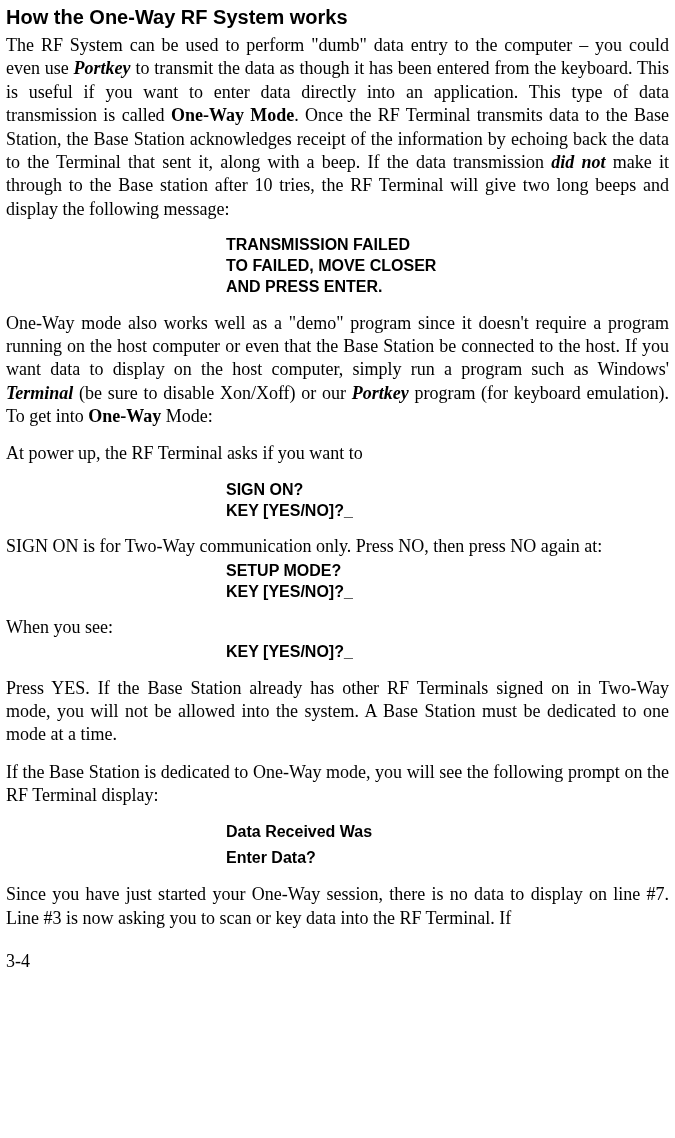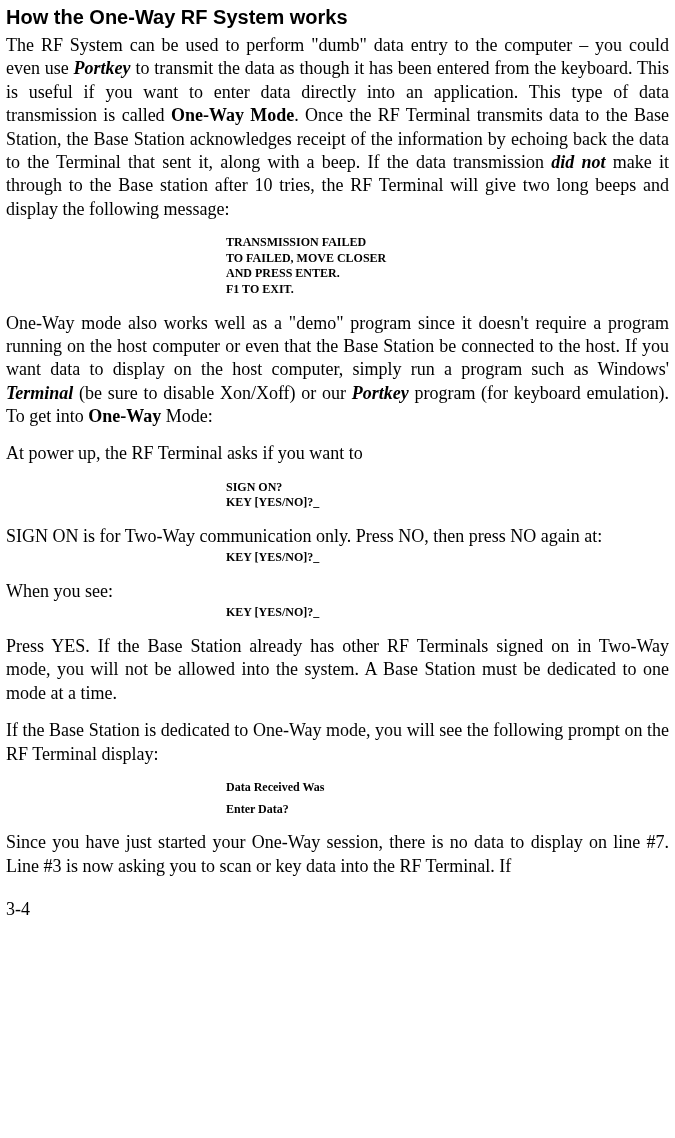--- a/index.html
+++ b/index.html
@@ -19,23 +19,23 @@
       margin: 0 0 4px 0;
     }
     p {
       margin: 0 0 14px 0;
       text-align: justify;
     }
     .tight {
       margin-bottom: 2px;
     }
     .prompt-block {
-      font-family: Liberation Serif, serif;
+      font-family: Liberation Sans, sans-serif;
       font-weight: bold;
-      font-size: 12px;
+      font-size: 16px;
       margin: 0 0 14px 0;
       padding-left: 220px;
       line-height: 1.3;
     }
     .bold {
       font-weight: bold;
     }
     .bold-italic {
       font-weight: bold;
       font-style: italic;
@@ -53,37 +53,37 @@
 <h1>How the One-Way RF System works</h1>
 
 <p>
   <span>The RF System can be used to perform "dumb" data entry to the computer – you could even use </span><span class="bold-italic">Portkey</span><span> to transmit the data as though it has been entered from the keyboard. This is useful if you want to enter data directly into an application. This type of data transmission is called </span><span class="bold">One-Way Mode</span><span>.  Once the RF Terminal transmits data to the Base Station, the Base Station acknowledges receipt of the information by echoing back the data to the Terminal that sent it, along with a beep.  If the data transmission </span><span class="bold-italic">did not</span><span> make it through to the Base station after 10 tries, the RF Terminal will give two long beeps and display the following message:</span>
 </p>
 
 <div class="prompt-block">
   <div>TRANSMISSION FAILED</div>
   <div>TO FAILED, MOVE CLOSER</div>
   <div>AND PRESS ENTER.</div>
-  <div>F1 TO EXIT.</div>
 </div>
 
 <p>
   <span>One-Way mode also works well as a "demo" program since it doesn't require a program running on the host computer or even that the Base Station be connected to the host. If you want data to display on the host computer, simply run a program such as Windows' </span><span class="bold-italic">Terminal</span><span> (be sure to disable Xon/Xoff) or our </span><span class="bold-italic">Portkey</span><span> program (for keyboard emulation).  To get into </span><span class="bold">One-Way</span><span> Mode:</span>
 </p>
 
 <p>At power up, the RF Terminal asks if you want to</p>
 
 <div class="prompt-block">
   <div>SIGN ON?</div>
   <div>KEY [YES/NO]?_</div>
 </div>
 
 <p class="tight">SIGN ON is for Two-Way communication only. Press NO, then press NO again at:</p>
 
 <div class="prompt-block">
+  <div>SETUP MODE?</div>
   <div>KEY [YES/NO]?_</div>
 </div>
 
 <p class="tight">When you see:</p>
 
 <div class="prompt-block">
   <div>KEY [YES/NO]?_</div>
 </div>
 
 <p>Press YES.  If the Base Station already has other RF Terminals signed on in Two-Way mode, you will not be allowed into the system.  A Base Station must be dedicated to one mode at a time.</p>

